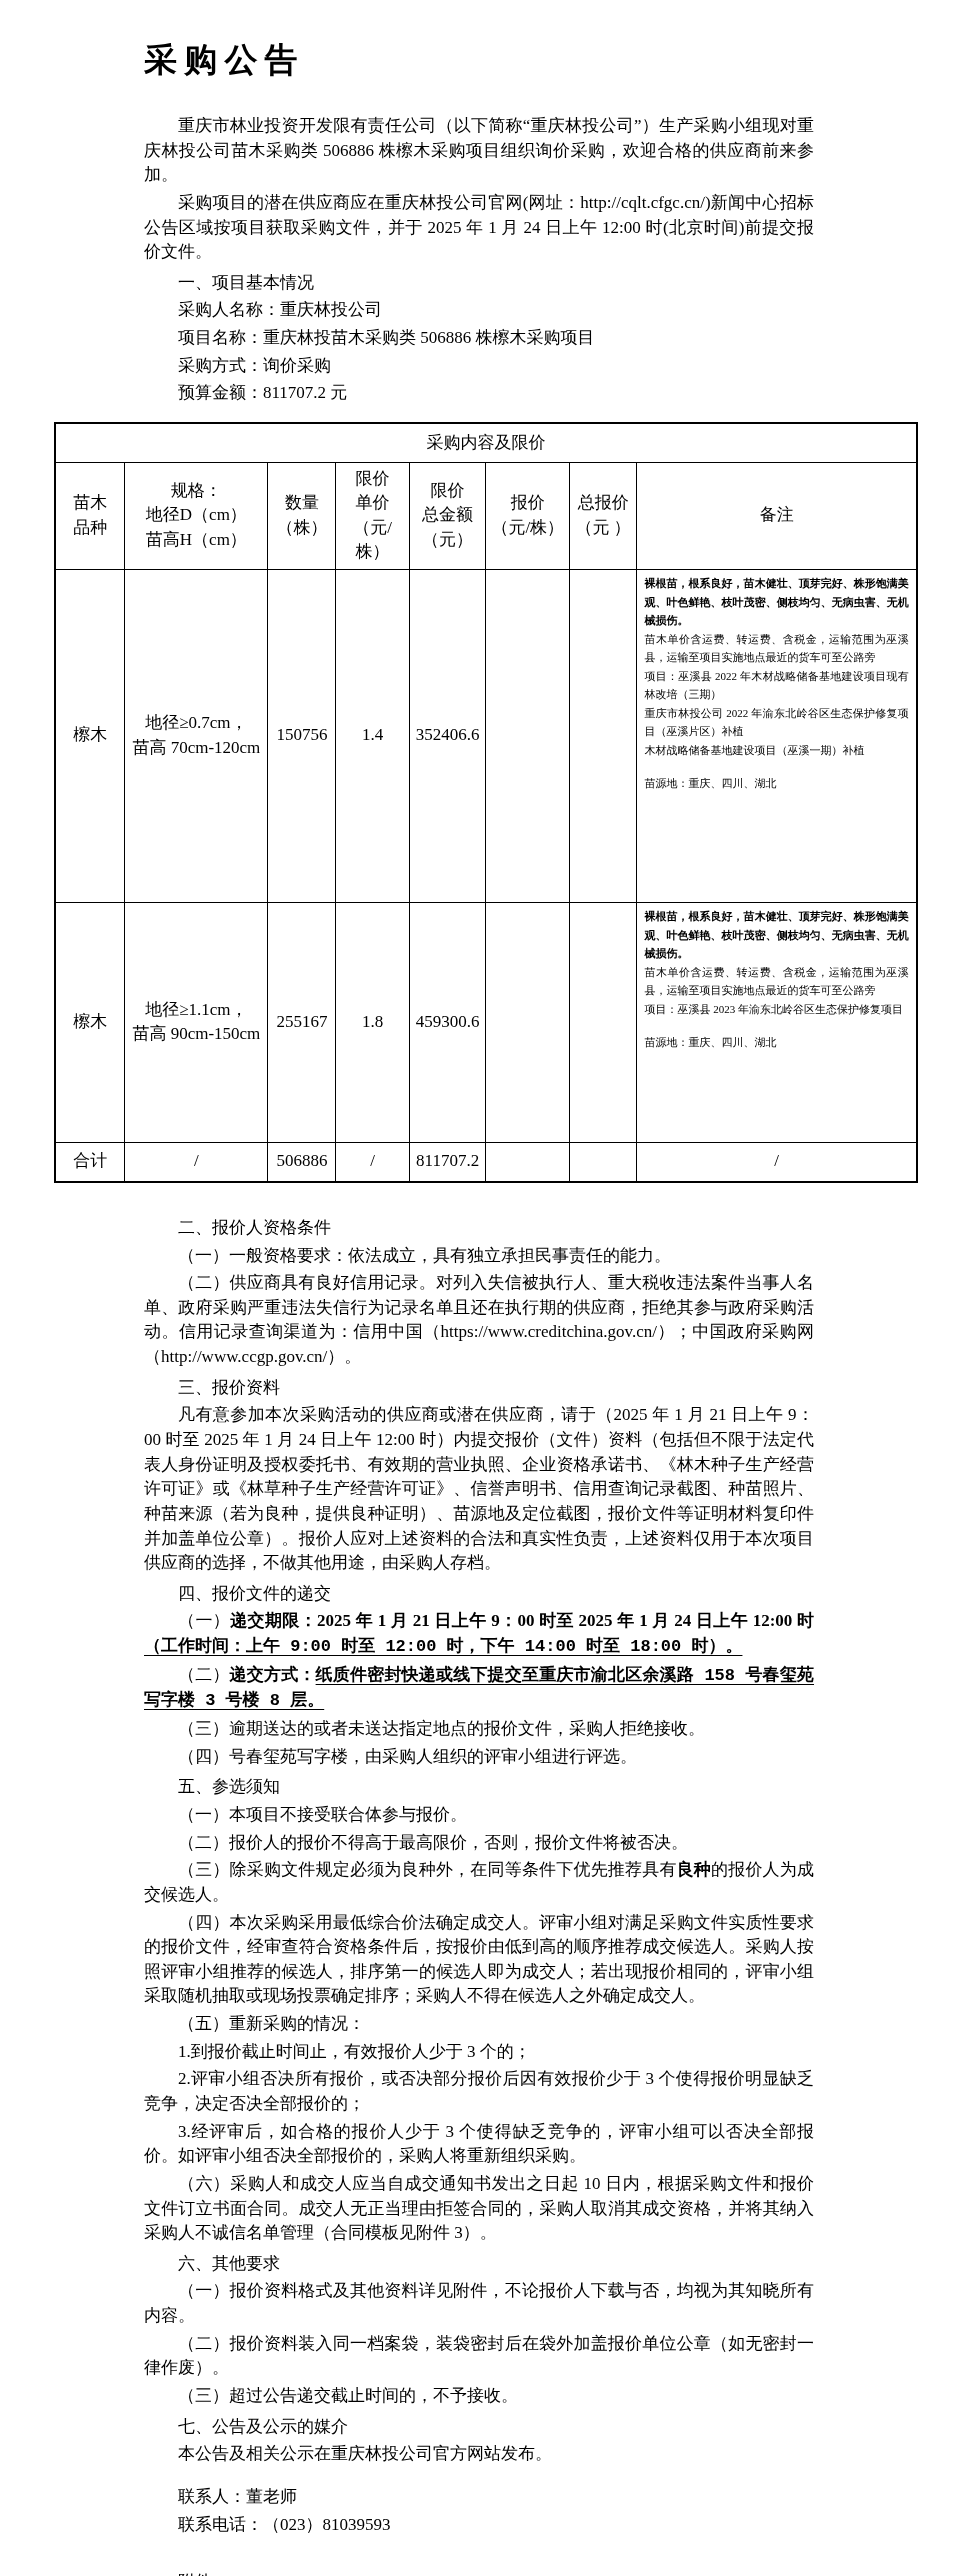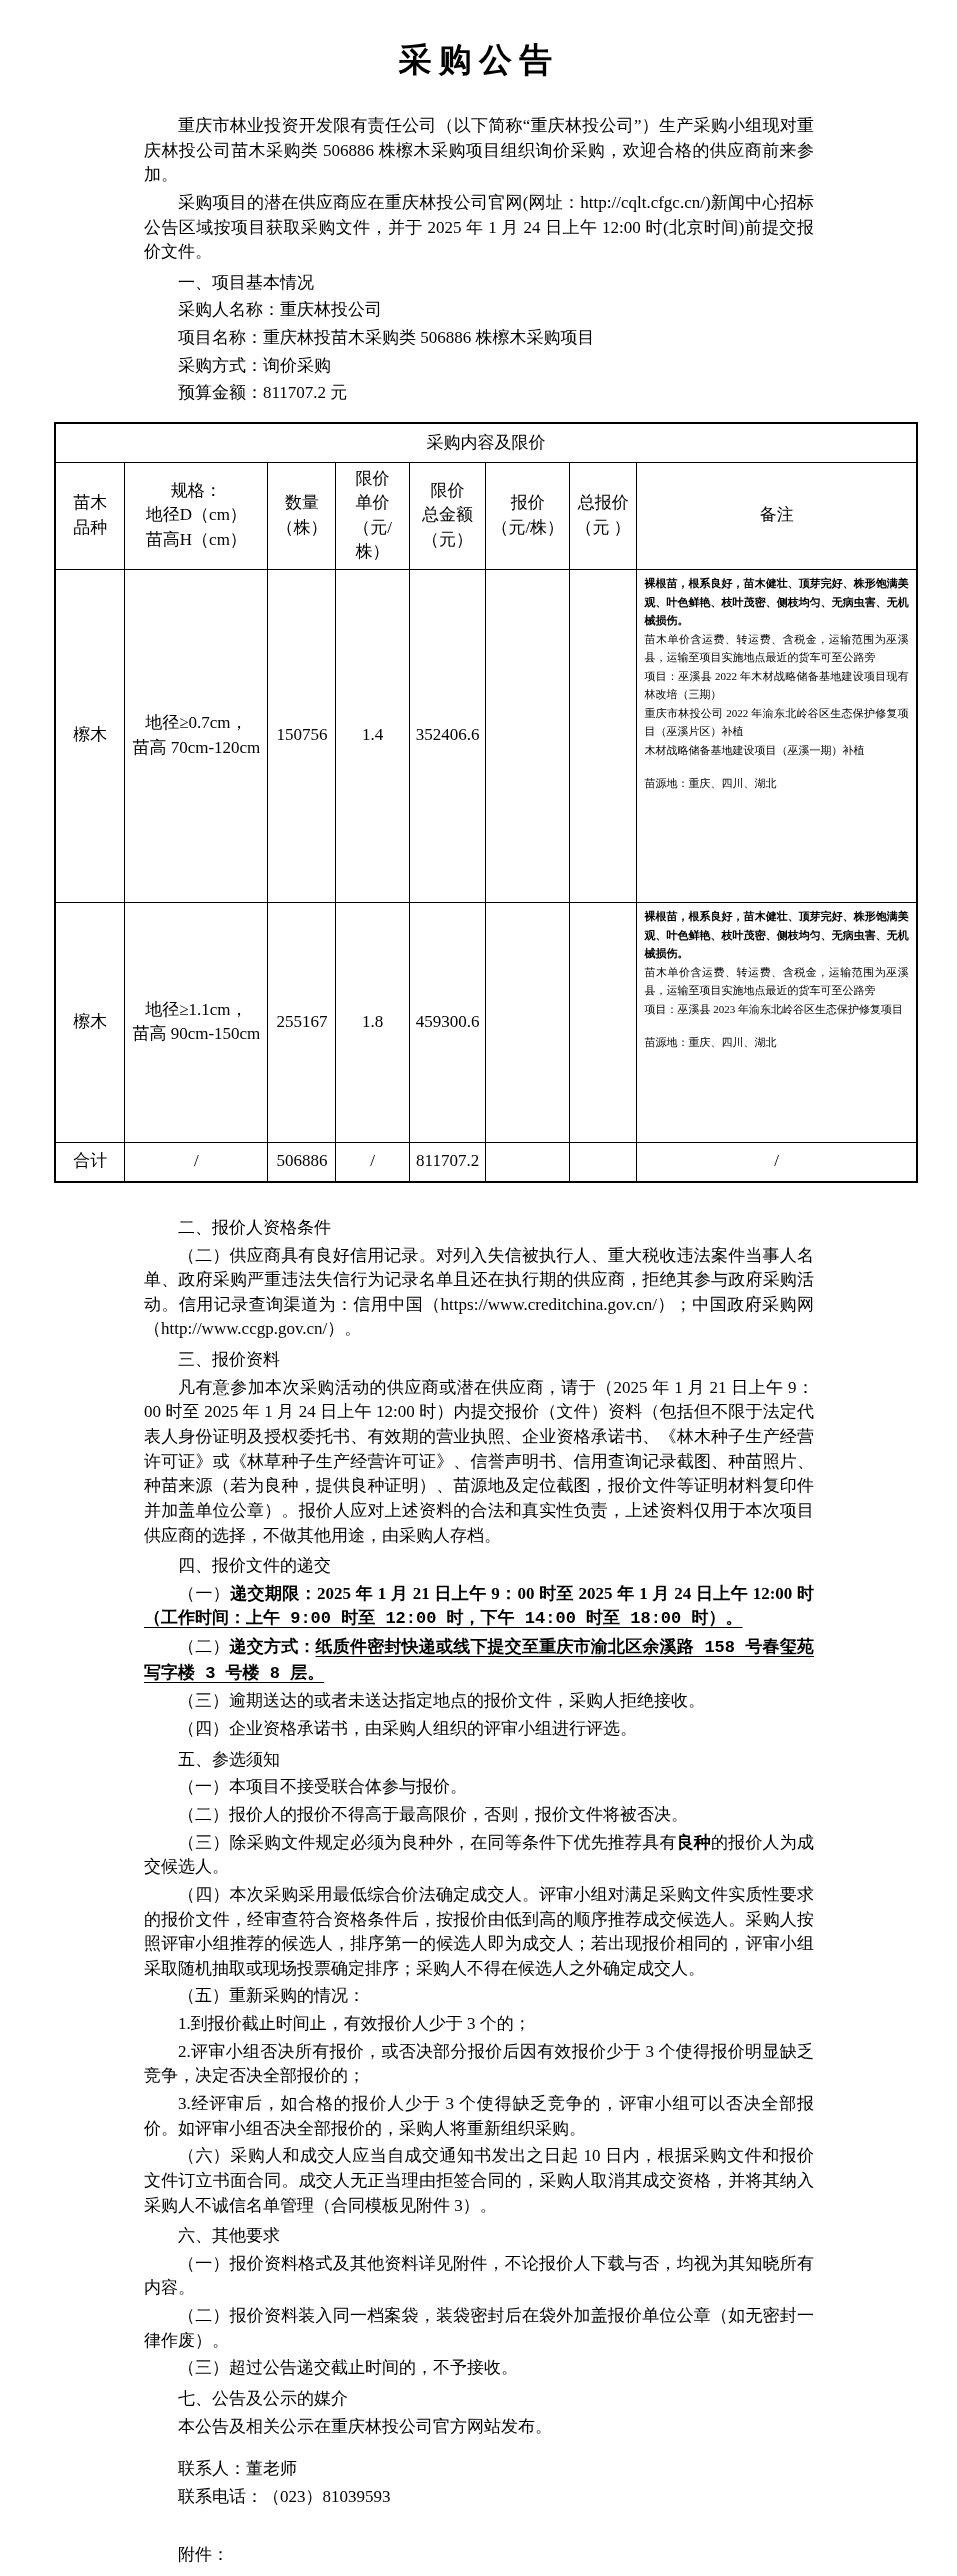--- a/index.html
+++ b/index.html
@@ -6,21 +6,21 @@
   body {
     width: 957px;
     height: 2576px;
     background: #ffffff;
     color: #000000;
     font-family: "Liberation Serif", "DejaVu Serif", serif;
     overflow: hidden;
   }
   .doc { padding: 27px 143px 0 144px; }
   .doc-title {
-    text-align: center;
+    text-align: left;
     font-size: 33px;
     font-weight: bold;
     letter-spacing: 7.2px;
     margin: 11px 0 31px 0;
   }
   .para {
     font-size: 17px;
     line-height: 1.45;
     text-align: justify;
     margin: 3px 0;
@@ -165,34 +165,35 @@
           <td>811707.2</td>
           <td></td>
           <td></td>
           <td>/</td>
         </tr>
       </tbody>
     </table>
   </div>
 
   <p class="heading">二、报价人资格条件</p>
+  <p class="para indent">（一）一般资格要求：依法成立，具有独立承担民事责任的能力。</p>
   <p class="para indent">（二）供应商具有良好信用记录。对列入失信被执行人、重大税收违法案件当事人名单、政府采购严重违法失信行为记录名单且还在执行期的供应商，拒绝其参与政府采购活动。信用记录查询渠道为：信用中国（https://www.creditchina.gov.cn/）；中国政府采购网（http://www.ccgp.gov.cn/）。</p>
 
   <p class="heading">三、报价资料</p>
   <p class="para indent">凡有意参加本次采购活动的供应商或潜在供应商，请于（2025 年 1 月 21 日上午 9：00 时至 2025 年 1 月 24 日上午 12:00 时）内提交报价（文件）资料（包括但不限于法定代表人身份证明及授权委托书、有效期的营业执照、企业资格承诺书、《林木种子生产经营许可证》或《林草种子生产经营许可证》、信誉声明书、信用查询记录截图、种苗照片、种苗来源（若为良种，提供良种证明）、苗源地及定位截图，报价文件等证明材料复印件并加盖单位公章）。报价人应对上述资料的合法和真实性负责，上述资料仅用于本次项目供应商的选择，不做其他用途，由采购人存档。</p>
 
   <p class="heading">四、报价文件的递交</p>
   <p class="para indent">
     <span>（一）</span><span class="b">递交期限：2025 年 1 月 21 日上午 9：00 时至 2025 年 1 月 24 日上午 12:00 时</span><span class="b u">（工作时间：上午 9:00 时至 12:00 时，下午 14:00 时至 18:00 时）。</span>
   </p>
   <p class="para indent">
     <span>（二）</span><span class="b">递交方式：</span><span class="b u">纸质件密封快递或线下提交至重庆市渝北区余溪路 158 号春玺苑写字楼 3 号楼 8 层。</span>
   </p>
   <p class="para indent">（三）逾期送达的或者未送达指定地点的报价文件，采购人拒绝接收。</p>
-  <p class="para indent">（四）企业资格承诺书，由采购人组织的评审小组进行评选。</p>
+  <p class="para indent">（四）号春玺苑写字楼，由采购人组织的评审小组进行评选。</p>
 
   <p class="heading">五、参选须知</p>
   <p class="para indent">（一）本项目不接受联合体参与报价。</p>
   <p class="para indent">（二）报价人的报价不得高于最高限价，否则，报价文件将被否决。</p>
   <p class="para indent">
     <span>（三）除采购文件规定必须为良种外，在同等条件下优先推荐具有</span><span class="b">良种</span><span>的报价人为成交候选人。</span>
   </p>
   <p class="para indent">（四）本次采购采用最低综合价法确定成交人。评审小组对满足采购文件实质性要求的报价文件，经审查符合资格条件后，按报价由低到高的顺序推荐成交候选人。采购人按照评审小组推荐的候选人，排序第一的候选人即为成交人；若出现报价相同的，评审小组采取随机抽取或现场投票确定排序；采购人不得在候选人之外确定成交人。</p>
   <p class="para indent">（五）重新采购的情况：</p>
   <p class="para indent">1.到报价截止时间止，有效报价人少于 3 个的；</p>

